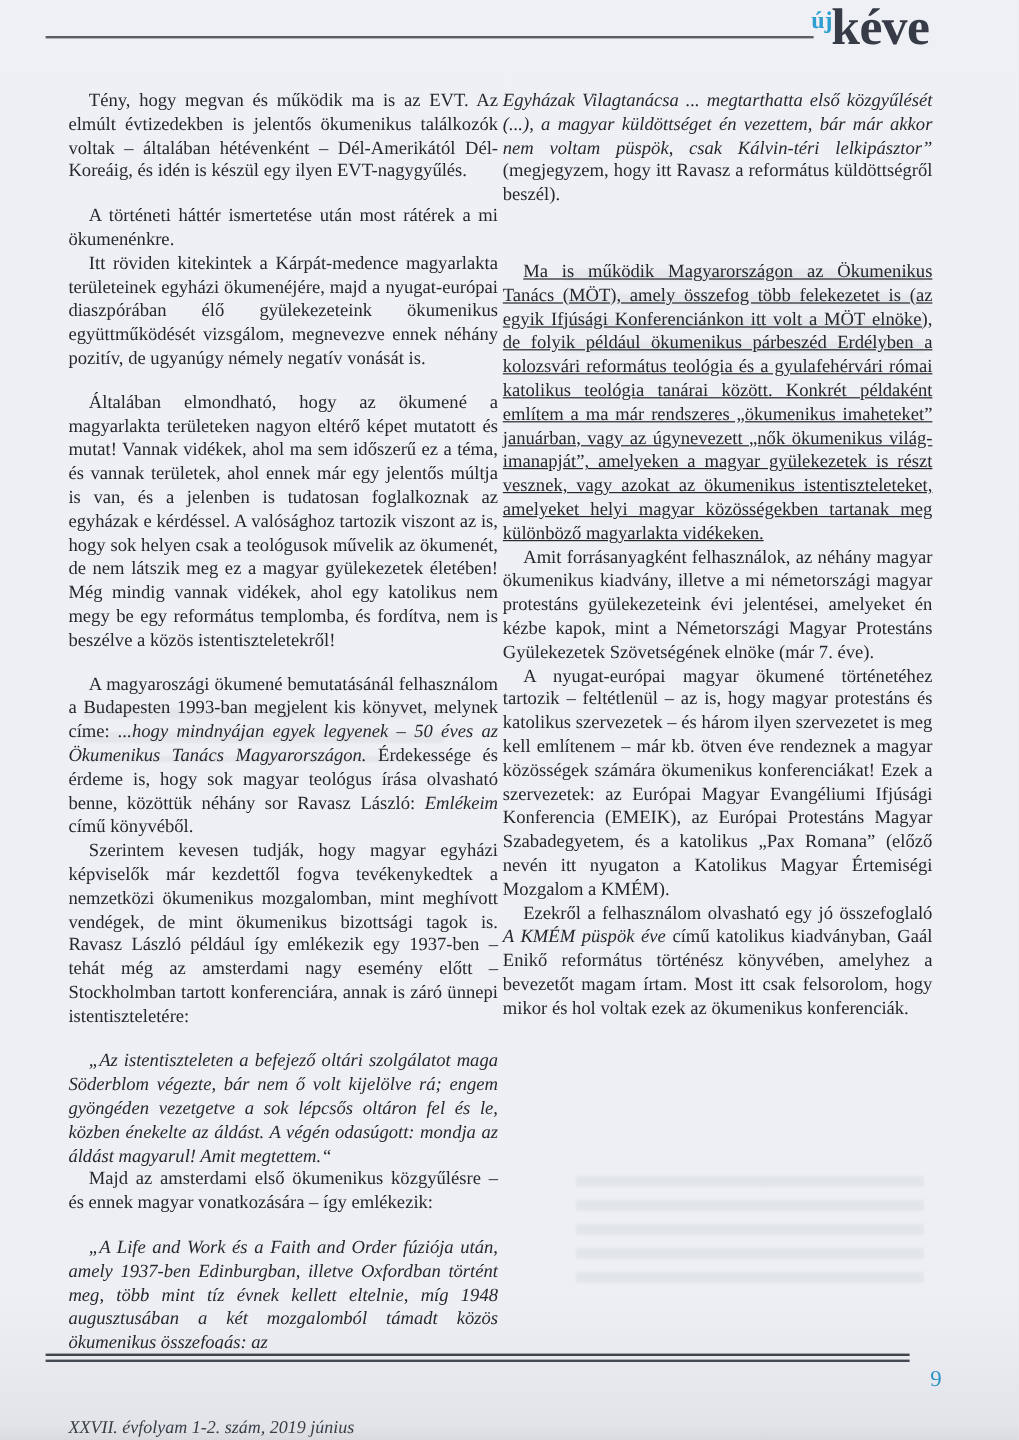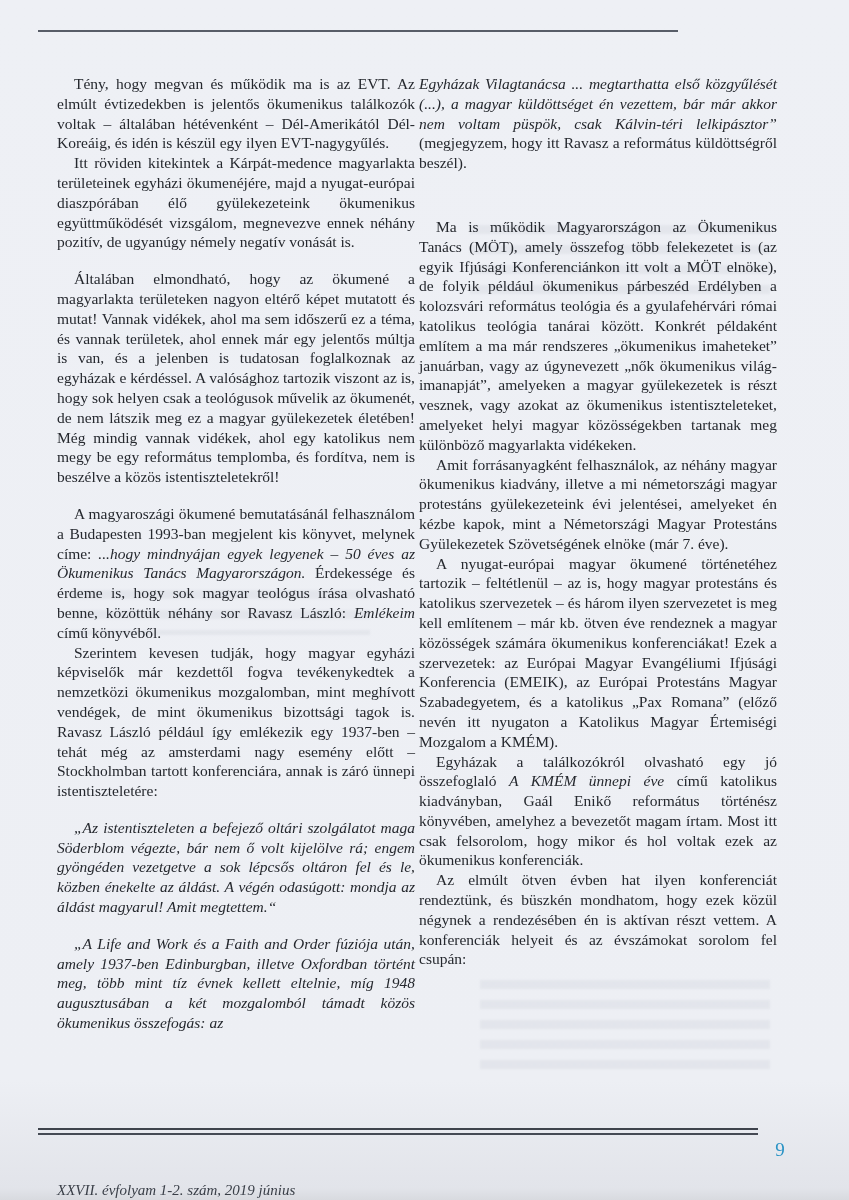--- a/index.html
+++ b/index.html
@@ -39,21 +39,21 @@
     width:358px;
     text-align:justify;
     font-size:15.5px;line-height:19.8px;
     color:#25282e;
     hyphens:auto;
     -webkit-hyphens:auto;
   }
   .col p{margin:0;text-indent:17px;}
   .col p.no-indent{text-indent:0;}
   .col p.gap{margin-top:17px;}
-  .col p.gap-lg{margin-top:44px;}
+  .col p.gap-lg{margin-top:44px;text-decoration:underline;}
   .it{font-style:italic;}
   
   .footer-rule{
     position:absolute;left:38px;top:1128px;width:720px;height:3px;
     border-top:2.5px solid #3e434c;border-bottom:2px solid #454a54;
   }
   .footer-issue{
     position:absolute;left:57px;top:1182px;
     font-style:italic;font-size:15px;color:#393e47;
   }
@@ -70,42 +70,47 @@
     filter:blur(1px);
   }
 </style>
 </head>
 <body>
 
 <div class="page">
 
   <div class="header-rule"></div>
 
+  <div class="logo">
+    <span class="logo-uj">új</span>
+    <span class="logo-keve">kéve</span>
+  </div>
 
   <div class="smudge" style="left:470px;top:225px;width:300px;height:80px;"></div>
   <div class="smudge" style="left:70px;top:590px;width:300px;height:45px;"></div>
   <div class="smudge" style="left:480px;top:980px;width:290px;height:90px;"></div>
 
   <div class="columns">
     <div class="col" id="col-left">
         <p><span>Tény, hogy megvan és működik ma is az EVT. Az elmúlt évtizedekben is jelentős ökumenikus találkozók voltak – általában hétévenként – Dél-Amerikától Dél-Koreáig, és idén is készül egy ilyen EVT-nagygyűlés.</span></p>
+        <p class="gap"><span>A történeti háttér ismertetése után most rátérek a mi ökumenénkre.</span></p>
         <p><span>Itt röviden kitekintek a Kárpát-medence magyarlakta területeinek egyházi ökumenéjére, majd a nyugat-európai diaszpórában élő gyülekezeteink ökumenikus együttműködését vizsgálom, megnevezve ennek néhány pozitív, de ugyanúgy némely negatív vonását is.</span></p>
         <p class="gap"><span>Általában elmondható, hogy az ökumené a magyarlakta területeken nagyon eltérő képet mutatott és mutat! Vannak vidékek, ahol ma sem időszerű ez a téma, és vannak területek, ahol ennek már egy jelentős múltja is van, és a jelenben is tudatosan foglalkoznak az egyházak e kérdéssel. A valósághoz tartozik viszont az is, hogy sok helyen csak a teológusok művelik az ökumenét, de nem látszik meg ez a magyar gyülekezetek életében! Még mindig vannak vidékek, ahol egy katolikus nem megy be egy református templomba, és fordítva, nem is beszélve a közös istentiszteletekről!</span></p>
         <p class="gap"><span>A magyaroszági ökumené bemutatásánál felhasználom a Budapesten 1993-ban megjelent kis könyvet, melynek címe: </span><span class="it">...hogy mindnyájan egyek legyenek – 50 éves az Ökumenikus Tanács Magyarországon.</span><span> Érdekessége és érdeme is, hogy sok magyar teológus írása olvasható benne, közöttük néhány sor Ravasz László: </span><span class="it">Emlékeim</span><span> című könyvéből.</span></p>
         <p><span>Szerintem kevesen tudják, hogy magyar egyházi képviselők már kezdettől fogva tevékenykedtek a nemzetközi ökumenikus mozgalomban, mint meghívott vendégek, de mint ökumenikus bizottsági tagok is. Ravasz László például így emlékezik egy 1937-ben – tehát még az amsterdami nagy esemény előtt – Stockholmban tartott konferenciára, annak is záró ünnepi istentiszteletére:</span></p>
         <p class="gap"><span class="it">„Az istentiszteleten a befejező oltári szolgálatot maga Söderblom végezte, bár nem ő volt kijelölve rá; engem gyöngéden vezetgetve a sok lépcsős oltáron fel és le, közben énekelte az áldást. A végén odasúgott: mondja az áldást magyarul! Amit megtettem.“</span></p>
+        <p><span>Majd az amsterdami első ökumenikus közgyűlésre – és ennek magyar vonatkozására – így emlékezik:</span></p>
         <p class="gap"><span class="it">„A Life and Work  és a Faith and Order fúziója után, amely 1937-ben Edinburgban, illetve Oxfordban történt meg, több mint tíz évnek kellett eltelnie, míg 1948 augusztusában a két mozgalomból támadt közös ökumenikus összefogás: az</span></p>
       </div>
     <div class="col" id="col-right">
         <p class="no-indent"><span class="it">Egyházak Vilagtanácsa ... megtarthatta első közgyűlését (...), a magyar küldöttséget én vezettem, bár már akkor nem voltam püspök, csak Kálvin-téri lelkipásztor”</span><span> (megjegyzem, hogy itt Ravasz a református küldöttségről beszél).</span></p>
         <p class="gap-lg"><span>Ma is működik Magyarországon az Ökumenikus Tanács (MÖT), amely összefog több felekezetet is (az egyik Ifjúsági Konferenciánkon itt volt a MÖT elnöke), de folyik például ökumenikus párbeszéd Erdélyben a kolozsvári református teológia és a gyulafehérvári római katolikus teológia tanárai között. Konkrét példaként említem a ma már rendszeres „ökumenikus imaheteket” januárban, vagy az úgynevezett „nők ökumenikus világ-imanapját”, amelyeken a magyar gyülekezetek is részt vesznek, vagy azokat az ökumenikus istentiszteleteket, amelyeket helyi magyar közösségekben tartanak meg különböző magyarlakta vidékeken.</span></p>
         <p><span>Amit forrásanyagként felhasználok, az néhány magyar ökumenikus kiadvány, illetve a mi németországi magyar protestáns gyülekezeteink évi jelentései, amelyeket én kézbe kapok, mint a Németországi Magyar Protestáns Gyülekezetek Szövetségének elnöke (már 7. éve).</span></p>
         <p><span>A nyugat-európai magyar ökumené történetéhez tartozik – feltétlenül – az is, hogy magyar protestáns és katolikus szervezetek – és három ilyen szervezetet is meg kell említenem – már kb. ötven éve rendeznek a magyar közösségek számára ökumenikus konferenciákat! Ezek a szervezetek: az Európai Magyar Evangéliumi Ifjúsági Konferencia (EMEIK), az Európai Protestáns Magyar Szabadegyetem, és a katolikus „Pax Romana” (előző nevén itt nyugaton a Katolikus Magyar Értemiségi Mozgalom a KMÉM).</span></p>
-        <p><span>Egyházak a találkozókról olvasható egy jó összefoglaló </span><span class="it">A KMÉM ünnepi éve</span><span> című katolikus kiadványban, Gaál Enikő református történész könyvében, amelyhez a bevezetőt magam írtam. Most itt csak felsorolom, hogy mikor és hol voltak ezek az ökumenikus konferenciák.</span></p>
-        <p><span>Az elmúlt ötven évben hat ilyen konferenciát rendeztünk, és büszkén mondhatom, hogy ezek közül négynek a rendezésében én is aktívan részt vettem. A konferenciák helyeit és az évszámokat sorolom fel csupán:</span></p>
+        <p><span>Ezekről a felhasználom olvasható egy jó összefoglaló </span><span class="it">A KMÉM püspök éve</span><span> című katolikus kiadványban, Gaál Enikő református történész könyvében, amelyhez a bevezetőt magam írtam. Most itt csak felsorolom, hogy mikor és hol voltak ezek az ökumenikus konferenciák.</span></p>
       </div>
   </div>
 
   <div class="footer-rule"></div>
   <div class="footer-issue">XXVII. évfolyam 1-2. szám, 2019 június</div>
   <div class="footer-page">9</div>
 
 </div>
 
 </body></html>

